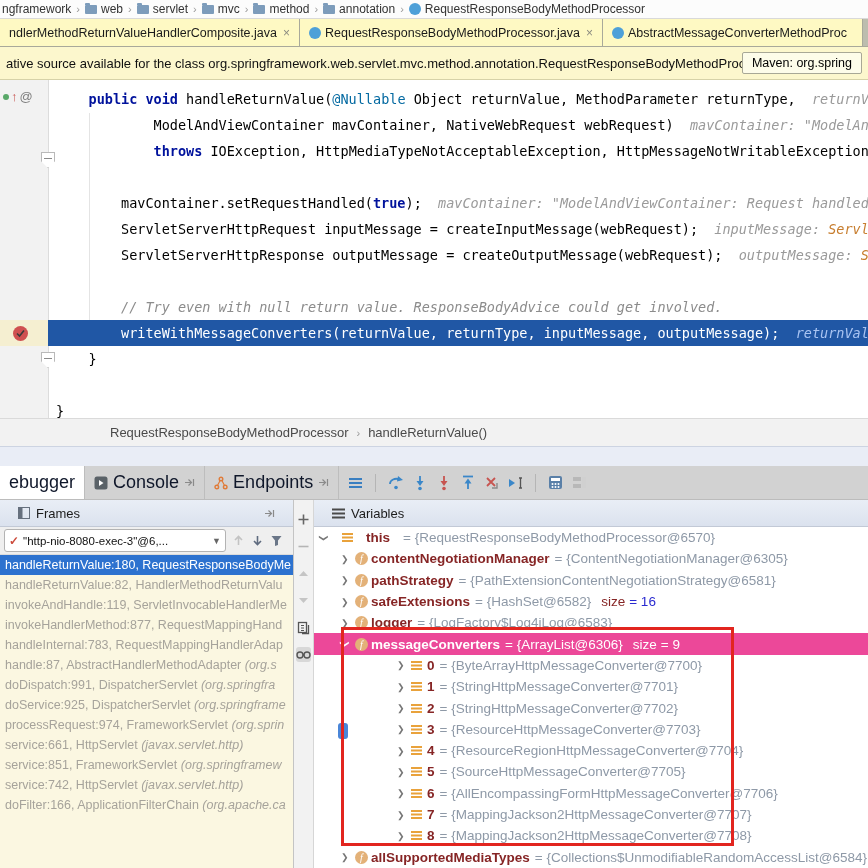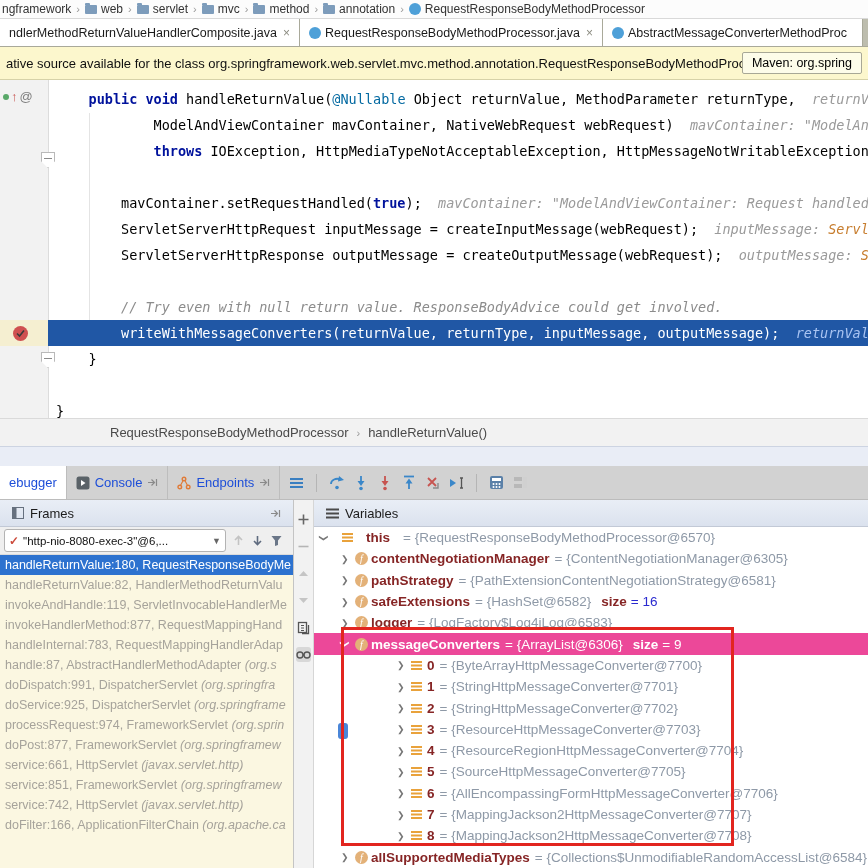--- a/index.html
+++ b/index.html
@@ -13,23 +13,23 @@
   .crumb .sep{color:#9a9a9a;margin:0 5px;font-size:11px;}
   .crumb:last-child .sep{display:none;}
   .bicon{display:inline-block;margin-right:4px;}
   .bicon.folder{width:12px;height:9px;background:#7d9cbb;border-radius:1px;position:relative;margin-top:1px;}
   .bicon.folder::before{content:"";position:absolute;top:-2px;left:0;width:5px;height:2px;background:#7d9cbb;border-radius:1px 1px 0 0;}
   .bicon.class{width:12px;height:12px;border-radius:50%;background:#4ea0d8;color:#fff;font-size:9px;font-weight:bold;
     display:inline-flex;align-items:center;justify-content:center;}
 
   
   .tabbar{height:27px;background:#bdbdae;display:flex;align-items:stretch;overflow:hidden;border-bottom:1px solid #a9a99a;}
-  .etab{display:flex;align-items:center;padding:0 9px;font-size:12.5px;background:#ffffff;border-right:1px solid #a9a99a;
+  .etab{display:flex;align-items:center;padding:0 9px;font-size:12.5px;background:#fef9c3;border-right:1px solid #a9a99a;
     white-space:nowrap;cursor:pointer;color:#1a1a1a;}
-  .etab.active{background:#ffffff;}
+  .etab.active{background:#fef9c3;}
   .etab .close{margin-left:6px;color:#8b8b80;font-size:12px;}
   .etab .tabicon{margin-right:4px;}
 
   
   .banner{height:32px;background:#fcf7cd;border-bottom:1px solid #d6d2a8;display:flex;align-items:center;
     padding:0 6px;font-size:13px;color:#111;white-space:nowrap;overflow:hidden;}
   .banner .btxt{overflow:hidden;}
   .banner button{margin-left:auto;flex:0 0 auto;background:#fdfce9;border:1px solid #a8a896;border-radius:2px;
     font-size:12.5px;padding:3px 9px;font-family:inherit;cursor:pointer;text-align:center;}
 
@@ -64,33 +64,33 @@
 
   
   .crumbs2{height:27px;background:#f2f2f2;border-top:1px solid #dadada;display:flex;align-items:center;
     padding-left:110px;font-size:13px;color:#4a4a4a;}
   .crumbs2 .sep{color:#999;margin:0 8px;font-size:11px;}
 
   .strip{height:19px;background:#e9edf6;border-top:1px solid #cdd4e2;}
 
   
   .dbgtabs{height:33px;background:#d2d2d2;display:flex;align-items:stretch;border-bottom:1px solid #bcbcbc;}
-  .dtab{display:flex;align-items:center;padding:0 9px;font-size:13px;color:#1d4ed8;cursor:pointer;border-right:1px solid #bdbdbd;}
+  .dtab{display:flex;align-items:center;padding:0 9px;font-size:18px;color:#0f172a;cursor:pointer;border-right:1px solid #bdbdbd;}
   .dtab.active{background:#ffffff;}
   .dtab .ticon{margin-right:5px;display:inline-flex;}
   .pin{display:none;margin-left:5px;}
   .pin.show{display:inline-flex;}
   .dtb-icons{display:flex;align-items:center;gap:7px;padding-left:8px;}
   .tbi{width:17px;height:17px;display:inline-flex;align-items:center;justify-content:center;cursor:pointer;}
   .vsep{width:1px;height:18px;background:#b5b5b5;margin:0 4px;}
 
   
   .panels{display:flex;height:374px;}
   .phead{height:26px;border-bottom:1px solid #c2c9d6;background:linear-gradient(#e9eef6,#dbe2ee);
-    display:flex;align-items:center;padding:0 12px;font-size:13px;color:#1c1c1c;}
+    display:flex;align-items:center;padding:0 18px;font-size:13px;color:#1c1c1c;}
   .phead .pin{margin-left:auto;}
 
   .frames{width:293px;flex:0 0 293px;border-right:1px solid #c4c4c4;display:flex;flex-direction:column;overflow:hidden;}
   .threadrow{height:27px;background:#efefef;border-bottom:1px solid #dcdcdc;display:flex;align-items:center;padding:0 4px;gap:6px;}
   .combo{width:212px;height:21px;background:#fff;border:1px solid #b3b3b3;border-radius:3px;display:flex;
     align-items:center;padding:0 4px;font-size:11.5px;color:#111;cursor:pointer;white-space:nowrap;overflow:hidden;}
   .combo .chk{color:#cc4b3c;font-weight:bold;margin-right:4px;font-size:12px;}
   .combo .cchev{margin-left:auto;color:#666;font-size:9px;}
   .frbtn{display:inline-flex;cursor:pointer;}
   .flist{flex:1;background:#fbf7e1;overflow:hidden;}
@@ -112,21 +112,21 @@
   .vrow.lv2{padding-left:83px;}
   .chev{width:14px;flex:0 0 14px;color:#777;font-size:9px;display:inline-block;}
   .chev::before{content:"❯";display:inline-block;}
   .chev.down::before{transform:rotate(90deg);}
   .vicon{flex:0 0 16px;width:16px;display:inline-flex;align-items:center;}
   .vicon.field::before{content:"f";width:13px;height:13px;border-radius:50%;background:#e3b178;color:#fff;
     font-size:10px;font-style:italic;font-family:"Liberation Serif",serif;display:inline-flex;align-items:center;justify-content:center;}
   .vicon.bars::before{content:"";width:11px;height:2px;background:#e9a23b;box-shadow:0 3.5px 0 #e9a23b,0 7px 0 #e9a23b;margin-bottom:7px;}
   .vname{color:#862525;font-weight:bold;margin-right:5px;}
   .vval{color:#8e99a7;}
-  .vsizeL{color:#862525;font-weight:bold;margin-left:10px;text-align:right;}
+  .vsizeL{color:#862525;font-weight:normal;margin-left:10px;text-align:right;}
   .vsizeV{color:#2a2ad0;margin-left:4px;}
   .vrow.selected{background:#ec4899;}
   .vrow.selected .vname,.vrow.selected .vval,.vrow.selected .vsizeL,.vrow.selected .vsizeV,.vrow.selected .chev{color:#fff;}
 
   
   .ann-box{position:absolute;left:341px;top:627px;width:387px;height:213px;border:3px solid #e2251f;z-index:6;pointer-events:none;}
   .ann-handle{position:absolute;left:338px;top:723px;width:10px;height:16px;background:#4a86d8;border-radius:3px;z-index:5;}
 </style>
 </head>
 <body>
@@ -418,23 +418,20 @@
           </div>
 
           <div class="frow">
             <span class="fmain">doService:925, DispatcherServlet </span><span class="fpkg">(org.springframe</span>
           </div>
 
           <div class="frow">
             <span class="fmain">processRequest:974, FrameworkServlet </span><span class="fpkg">(org.sprin</span>
           </div>
 
-          <div class="frow">
-            <span class="fmain">doPost:877, FrameworkServlet </span><span class="fpkg">(org.springframew</span>
-          </div>
 
           <div class="frow">
             <span class="fmain">service:661, HttpServlet </span><span class="fpkg">(javax.servlet.http)</span>
           </div>
 
           <div class="frow">
             <span class="fmain">service:851, FrameworkServlet </span><span class="fpkg">(org.springframew</span>
           </div>
 
           <div class="frow">

